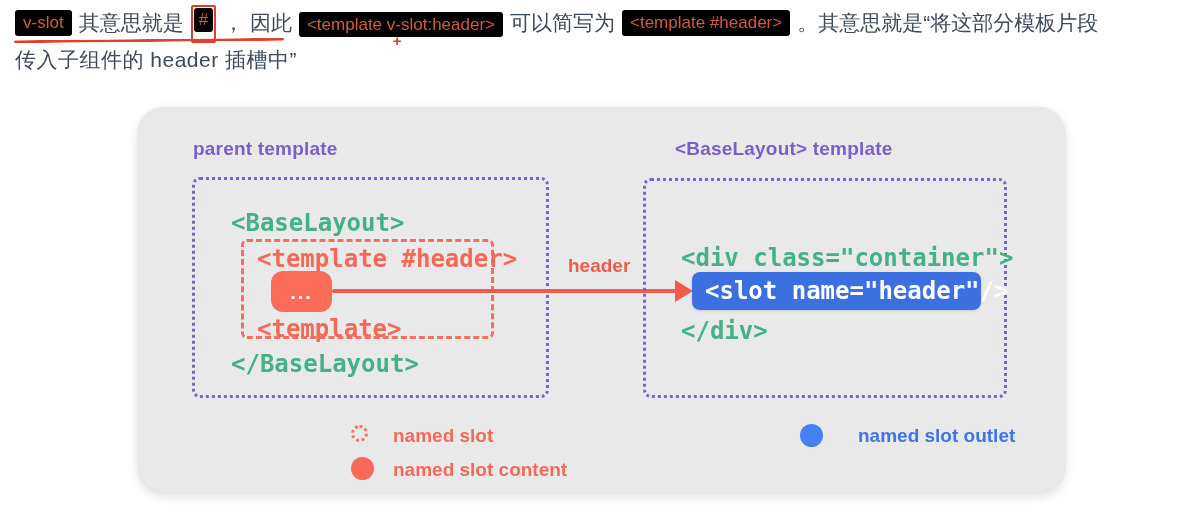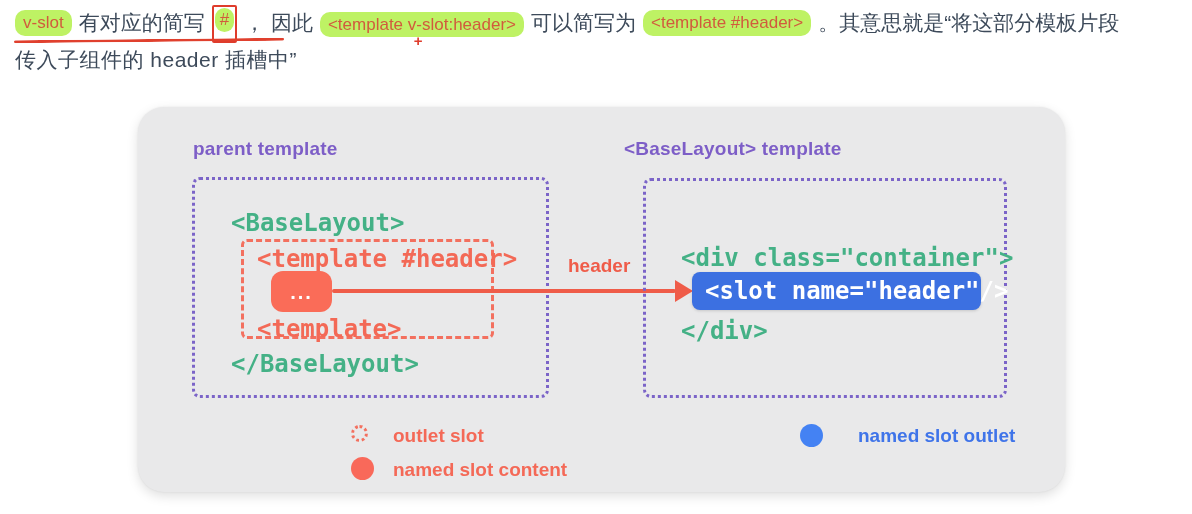--- a/index.html
+++ b/index.html
@@ -3,21 +3,21 @@
 <meta charset="utf-8">
 <style>
   * { margin:0; padding:0; box-sizing:border-box; }
   html,body { width:1192px; height:514px; background:#ffffff; overflow:hidden; }
   body { font-family:"Liberation Sans", sans-serif; position:relative; }
 
   
   .intro { position:absolute; left:15px; top:5px; width:1175px; color:#3d4a5a; font-size:21px; }
   .line1 { display:flex; align-items:center; gap:7px; height:36px; white-space:nowrap; }
   .line2 { margin-top:5px; height:30px; letter-spacing:0.5px; }
-  .icode { background:#bef264; color:#d15b3d; font-size:17px; padding:3px 8px; border-radius:10px; white-space:nowrap; }
+  .icode { background:#000000; color:#d15b3d; font-size:17px; padding:3px 8px; border-radius:3px; white-space:nowrap; }
   .hashwrap { display:inline-flex; align-items:flex-start; border:2px solid #df3c2c; border-radius:2px; padding:1px 1px 9px 1px; margin-top:2px; }
   .hashwrap .icode { padding:2px 5px; }
   .codewrap { position:relative; display:inline-block;text-align:right; }
   .plus-mark { position:absolute; left:46%; bottom:-13px; color:#df3c2c; font-size:15px; font-weight:bold; line-height:1; }
   .red-underline { position:absolute; left:14px; top:39px; width:270px; height:0; border-top:3px solid #e0402e; border-radius:3px; transform:rotate(-0.5deg); }
 
   
   .panel { position:absolute; left:138px; top:107px; width:927px; height:385px; background:#e9e9ea;
            border-radius:26px; box-shadow:0 4px 12px rgba(0,0,0,0.13), 0 0 2px rgba(0,0,0,0.08); }
   .panel * { position:absolute; }
@@ -51,21 +51,21 @@
   .circ-dotted { left:213px; top:318px; width:17px; height:17px; border:3px dotted #f3705f; border-radius:50%; }
   .circ-red    { left:213px; top:350px; width:23px; height:23px; background:#f9695a; border-radius:50%; }
   .circ-blue   { left:662px; top:317px; width:23px; height:23px; background:#4482f3; border-radius:50%; }
 </style>
 </head>
 <body>
 
 <div class="intro">
   <div class="line1">
     <span class="icode">v-slot</span>
-    <span>有对应的简写</span>
+    <span>其意思就是</span>
     <span class="hashwrap">
         <span class="icode">#</span>
       </span>
     <span>， 因此</span>
     <span class="codewrap">
       <span class="icode">&lt;template v-slot:header&gt;</span>
       <span class="plus-mark">+</span>
     </span>
     <span>可以简写为</span>
     <span class="icode">&lt;template #header&gt;</span>
@@ -86,28 +86,28 @@
   <div class="content-pill">
       <span>...</span>
     </div>
   <div class="mono green" style="left:93px; top:243px;">&lt;/BaseLayout&gt;</div>
   <div class="mono redtxt" style="left:119px; top:208px;">&lt;template&gt;</div>
 
   <div class="arrow-line"></div>
   <div class="arrow-head"></div>
   <div class="replace-label">header</div>
 
-  <div class="box-label" style="left:486px; top:31px;">&lt;BaseLayout&gt; template</div>
+  <div class="box-label" style="left:537px; top:31px;">&lt;BaseLayout&gt; template</div>
   <div class="dotted-box right-box"></div>
 
   <div class="mono green" style="left:543px; top:137px;">&lt;div class="container"&gt;</div>
   <div class="slot-pill">
       <span class="mono">&lt;slot name="header"/&gt;</span>
     </div>
   <div class="mono green" style="left:543px; top:210px;">&lt;/div&gt;</div>
 
   <div class="circ-dotted"></div>
-  <div class="legend-text-red" style="left:255px; top:318px;">outlet slot</div>
+  <div class="legend-text-red" style="left:255px; top:318px;">named slot</div>
   <div class="circ-red"></div>
   <div class="legend-text-red" style="left:255px; top:352px;">named slot content</div>
   <div class="circ-blue"></div>
   <div class="legend-text-blue" style="left:720px; top:318px;">named slot outlet</div>
 </div>
 
 </body></html>

